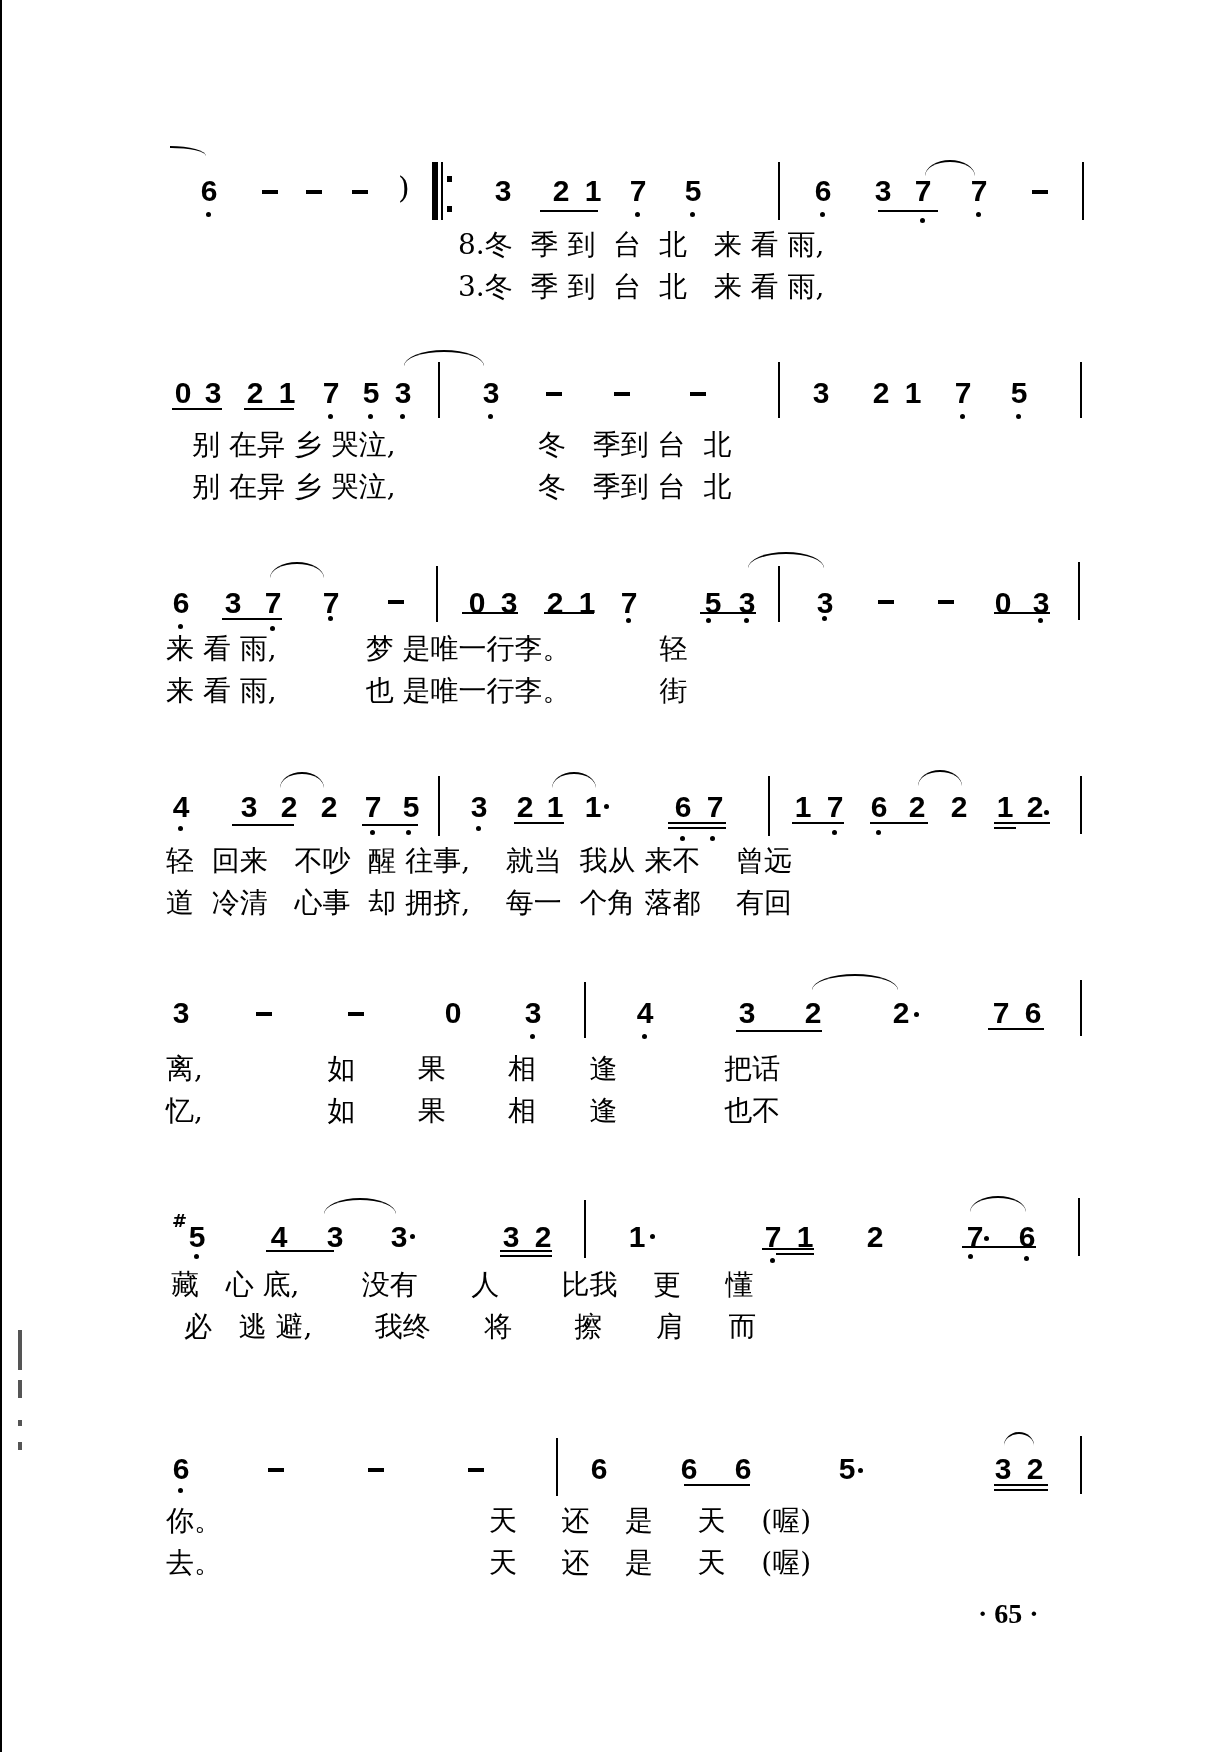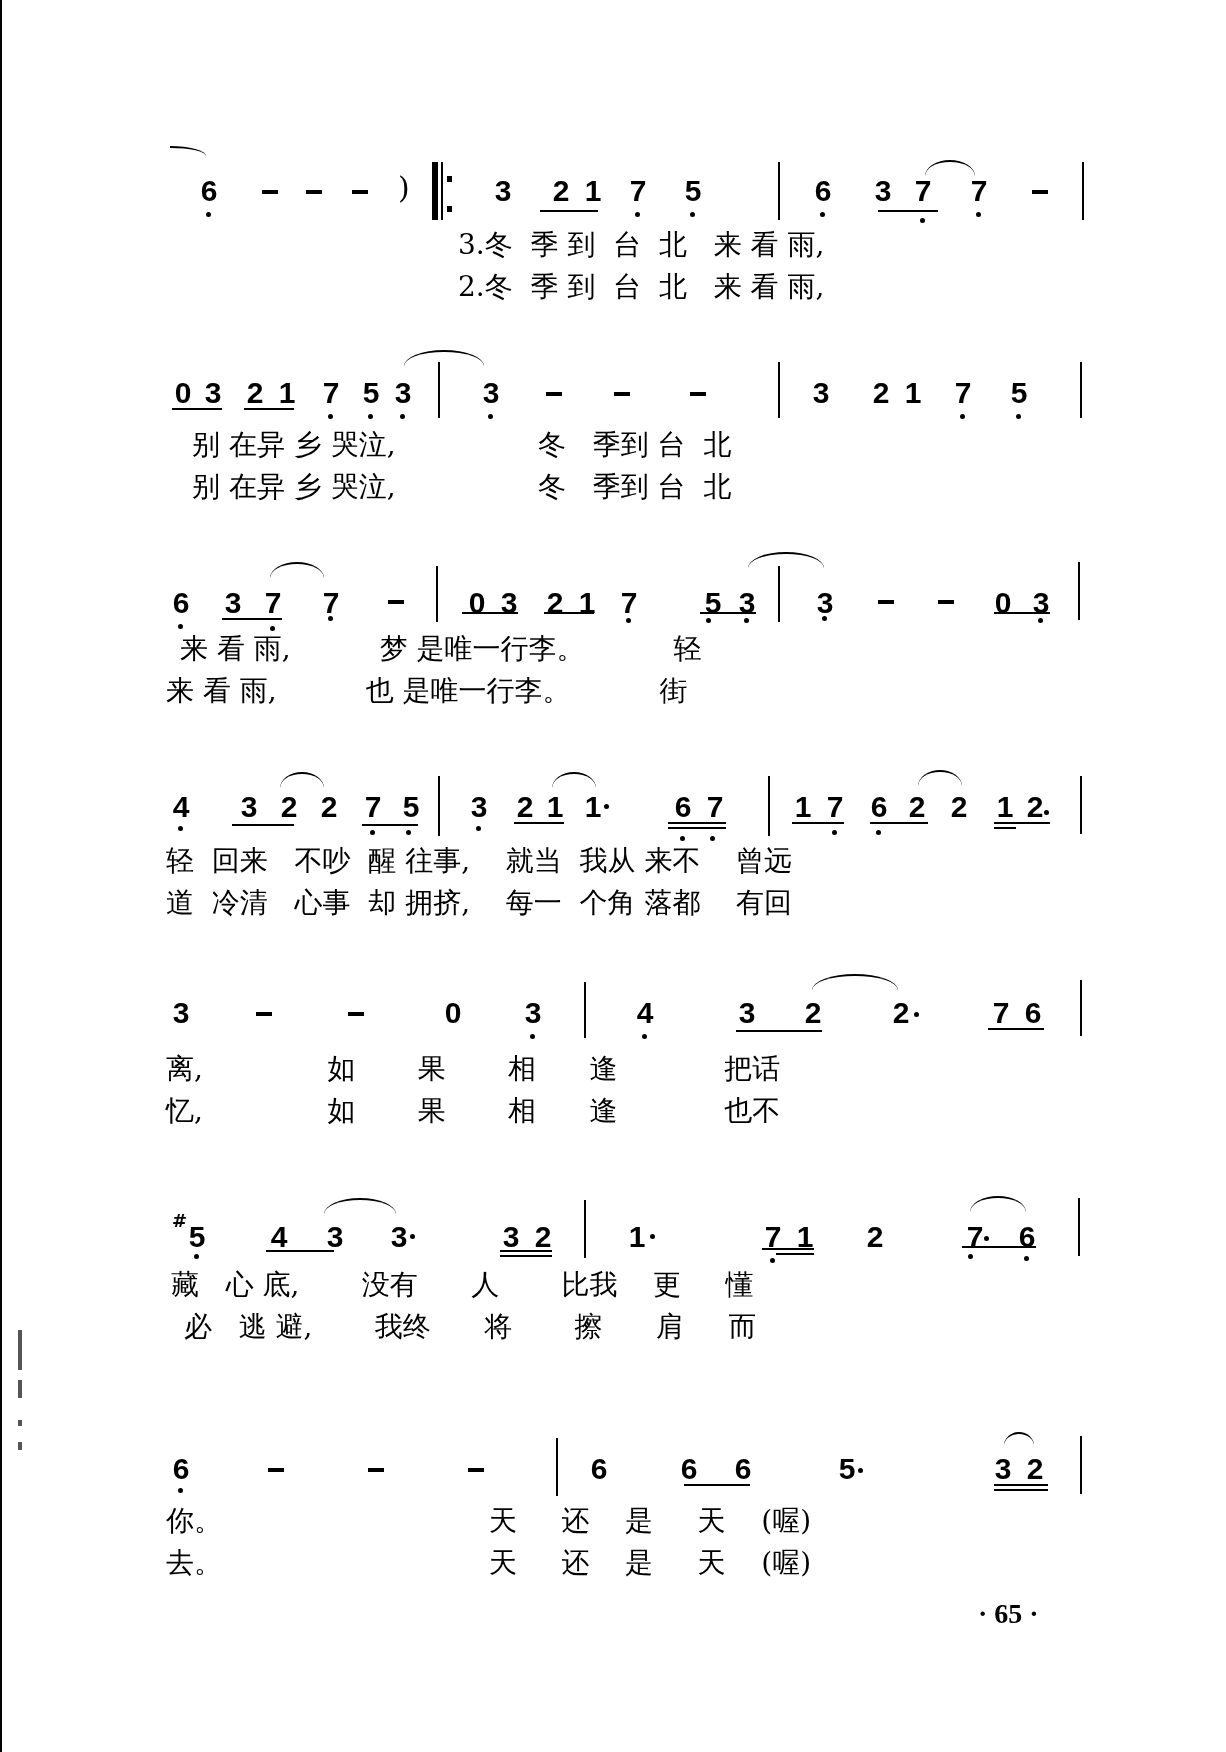--- a/index.html
+++ b/index.html
@@ -60,22 +60,22 @@
   <div class="dot-low" style="left:820px;top:212px"></div>
   <div class="note" style="left:870px;top:176px">3</div>
   <div class="note" style="left:910px;top:176px">7</div>
   <div class="uline" style="left:878px;top:210px;width:60px"></div>
   <div class="dot-low" style="left:920px;top:218px"></div>
   <div class="slur" style="left:925px;top:160px;width:50px"></div>
   <div class="note" style="left:966px;top:176px">7</div>
   <div class="dot-low" style="left:976px;top:212px"></div>
   <div class="dash" style="left:1032px;top:190px"></div>
   <div class="bar" style="left:1082px;top:162px;height:58px"></div>
-  <div class="lyric" style="left:458px;top:230px">3.冬  季 到  台  北   来 看 雨,</div>
-  <div class="lyric" style="left:458px;top:272px">2.冬  季 到  台  北   来 看 雨,</div>
+  <div class="lyric" style="left:458px;top:230px">8.冬  季 到  台  北   来 看 雨,</div>
+  <div class="lyric" style="left:458px;top:272px">3.冬  季 到  台  北   来 看 雨,</div>
 </div>
 
 <div class="line" style="top:0">
   <div class="note" style="left:170px;top:378px">0</div>
   <div class="note" style="left:200px;top:378px">3</div>
   <div class="uline" style="left:172px;top:408px;width:50px"></div>
   <div class="note" style="left:242px;top:378px">2</div>
   <div class="note" style="left:274px;top:378px">1</div>
   <div class="uline" style="left:244px;top:408px;width:50px"></div>
   <div class="note" style="left:318px;top:378px">7</div>
@@ -133,21 +133,21 @@
   <div class="bar" style="left:778px;top:566px;height:56px"></div>
   <div class="note" style="left:812px;top:588px">3</div>
   <div class="dot-low" style="left:822px;top:616px"></div>
   <div class="dash" style="left:878px;top:600px"></div>
   <div class="dash" style="left:938px;top:600px"></div>
   <div class="note" style="left:990px;top:588px">0</div>
   <div class="note" style="left:1028px;top:588px">3</div>
   <div class="uline" style="left:994px;top:612px;width:56px"></div>
   <div class="dot-low" style="left:1038px;top:618px"></div>
   <div class="bar" style="left:1078px;top:562px;height:58px"></div>
-  <div class="lyric" style="left:180px;top:634px">来 看 雨,          梦 是唯一行李。          轻</div>
+  <div class="lyric" style="left:166px;top:634px">来 看 雨,          梦 是唯一行李。          轻</div>
   <div class="lyric" style="left:166px;top:676px">来 看 雨,          也 是唯一行李。          街</div>
 </div>
 
 <div class="line" style="top:0">
   <div class="note" style="left:168px;top:792px">4</div>
   <div class="dot-low" style="left:178px;top:826px"></div>
   <div class="note" style="left:236px;top:792px">3</div>
   <div class="note" style="left:276px;top:792px">2</div>
   <div class="uline" style="left:232px;top:824px;width:62px"></div>
   <div class="slur" style="left:280px;top:772px;width:44px"></div>

